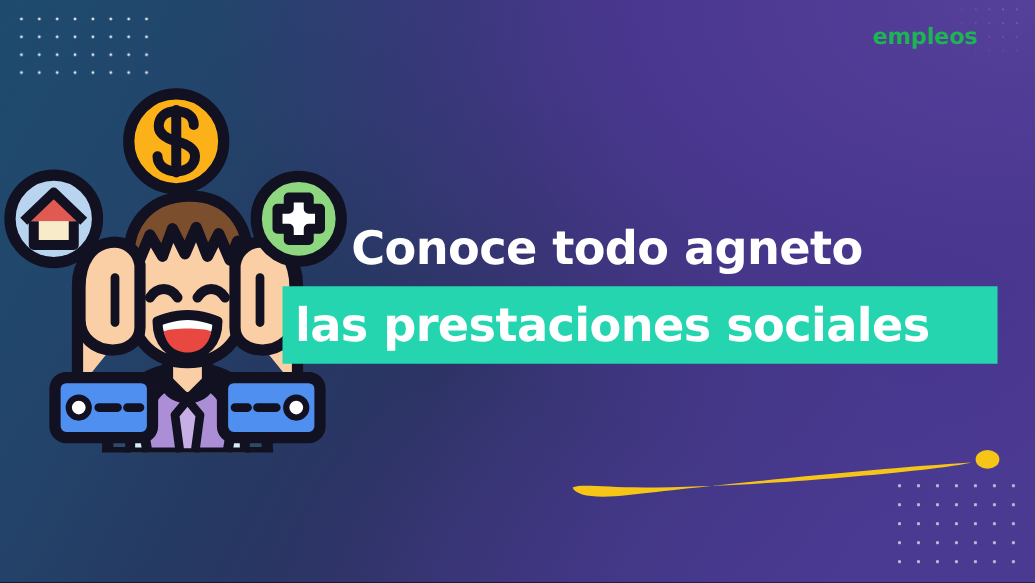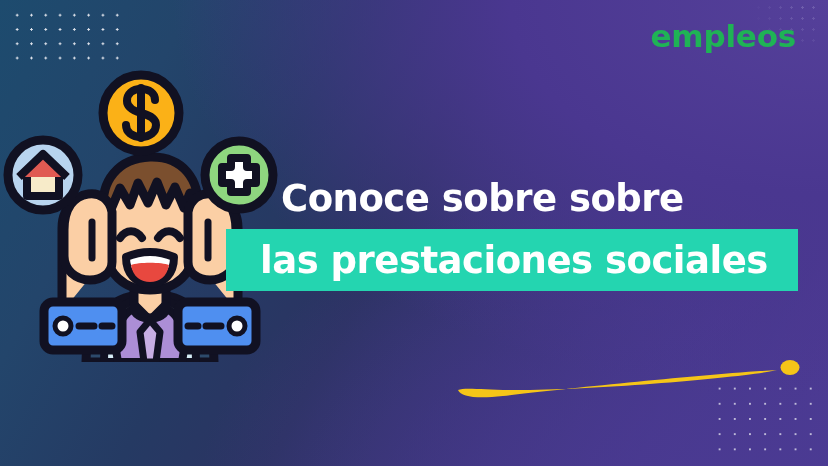--- a/index.html
+++ b/index.html
@@ -38,39 +38,38 @@
   }
 
   
   #logo{position:absolute;right:30px;top:27px;text-align:right;line-height:1;}
   #logo-main{
     font-size:43px;font-weight:bold;letter-spacing:-1.2px;
     color:#ffffff;display:block;
   }
   #logo-m{color:#18a64b;}
   #logo-sub{
-    display:block;font-size:31px;font-weight:bold;color:#1fb355;
-    letter-spacing:-.2px;margin-top:-6px;margin-right:2px;
+    display:block;font-size:18px;font-weight:bold;color:#1fb355;
+    letter-spacing:-.2px;margin-top:-6px;margin-right:16px;
   }
 
   
   #headline-line1{
     position:absolute;left:281px;top:177px;
     font-size:37px;font-weight:bold;color:#ffffff;letter-spacing:-.5px;
     white-space:nowrap;
   }
   #headline-band{
     position:absolute;left:226px;top:229px;width:572px;height:62px;
     background:#24d5b0;
   }
   #headline-line2{
     position:absolute;left:236px;top:239px;
     font-size:37px;font-weight:bold;color:#ffffff;letter-spacing:-.5px;
     white-space:nowrap;
-    margin-left:24px;
   }
 
   
   #swoosh{position:absolute;left:455px;top:356px;width:350px;height:44px;}
 
   
   #illustration{position:absolute;left:0;top:62px;width:300px;height:300px;}
 </style>
 </head>
 <body>
@@ -163,21 +162,21 @@
     </g>
 
     <g>
       <circle cx="239" cy="113" r="34" fill="#8ed67f" stroke="#111122" stroke-width="9"></circle>
       <path d="M231 96 L247 96 L247 105 L256 105 L256 121 L247 121 L247 130
                L231 130 L231 121 L222 121 L222 105 L231 105 Z" fill="#ffffff" stroke="#111122" stroke-width="8" stroke-linejoin="round"></path>
     </g>
 
   </svg>
 
-  <div id="headline-line1">Conoce sobre sobre</div>
+  <div id="headline-line1">Conoce todo agneto</div>
   <div id="headline-band"></div>
   <div id="headline-line2">las prestaciones sociales</div>
 
   <div id="logo">
     <span id="logo-sub">empleos</span>
   </div>
 
 </div>
 
 </body></html>

